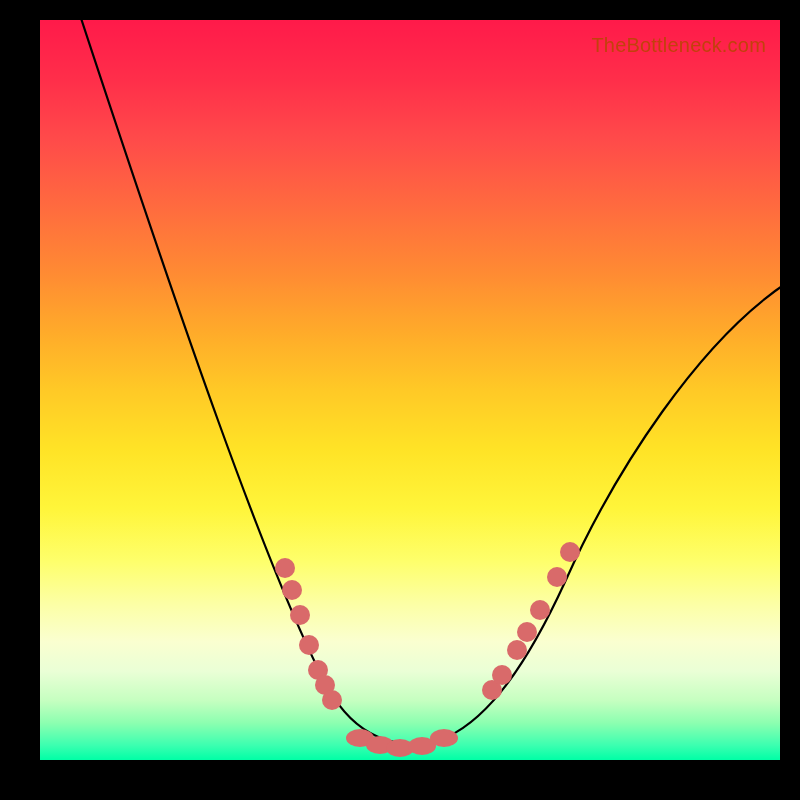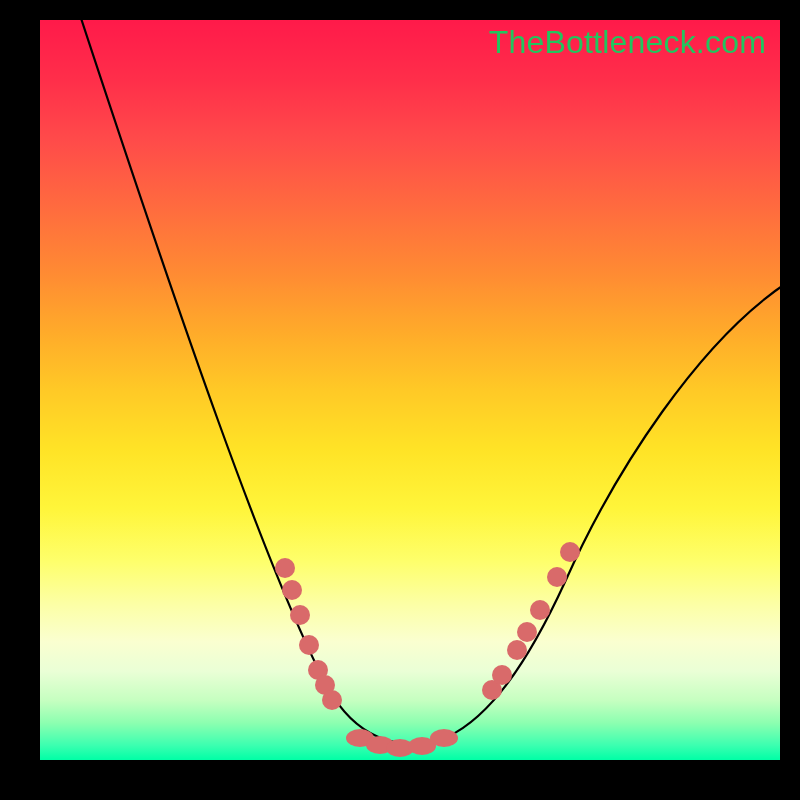--- a/index.html
+++ b/index.html
@@ -29,26 +29,26 @@
       #faffd0 84%,
       #eaffd6 88%,
       #c5ffc0 92%,
       #8cffb0 95%,
       #3cffb0 98%,
       #00ffa6 100%
     );
   }
   .watermark {
     position: absolute;
-    top: 4px;
+    top: 14px;
     right: 14px;
     font-family: Arial, Helvetica, sans-serif;
-    font-size: 32px;
+    font-size: 20px;
     font-weight: 500;
-    color: #22c55e;
+    color: #c2410c;
     letter-spacing: 0.2px;
   }
   svg.curve {
     position: absolute;
     left: 0; top: 0;
     width: 100%; height: 100%;
     overflow: visible;
   }
 </style>
 </head>

